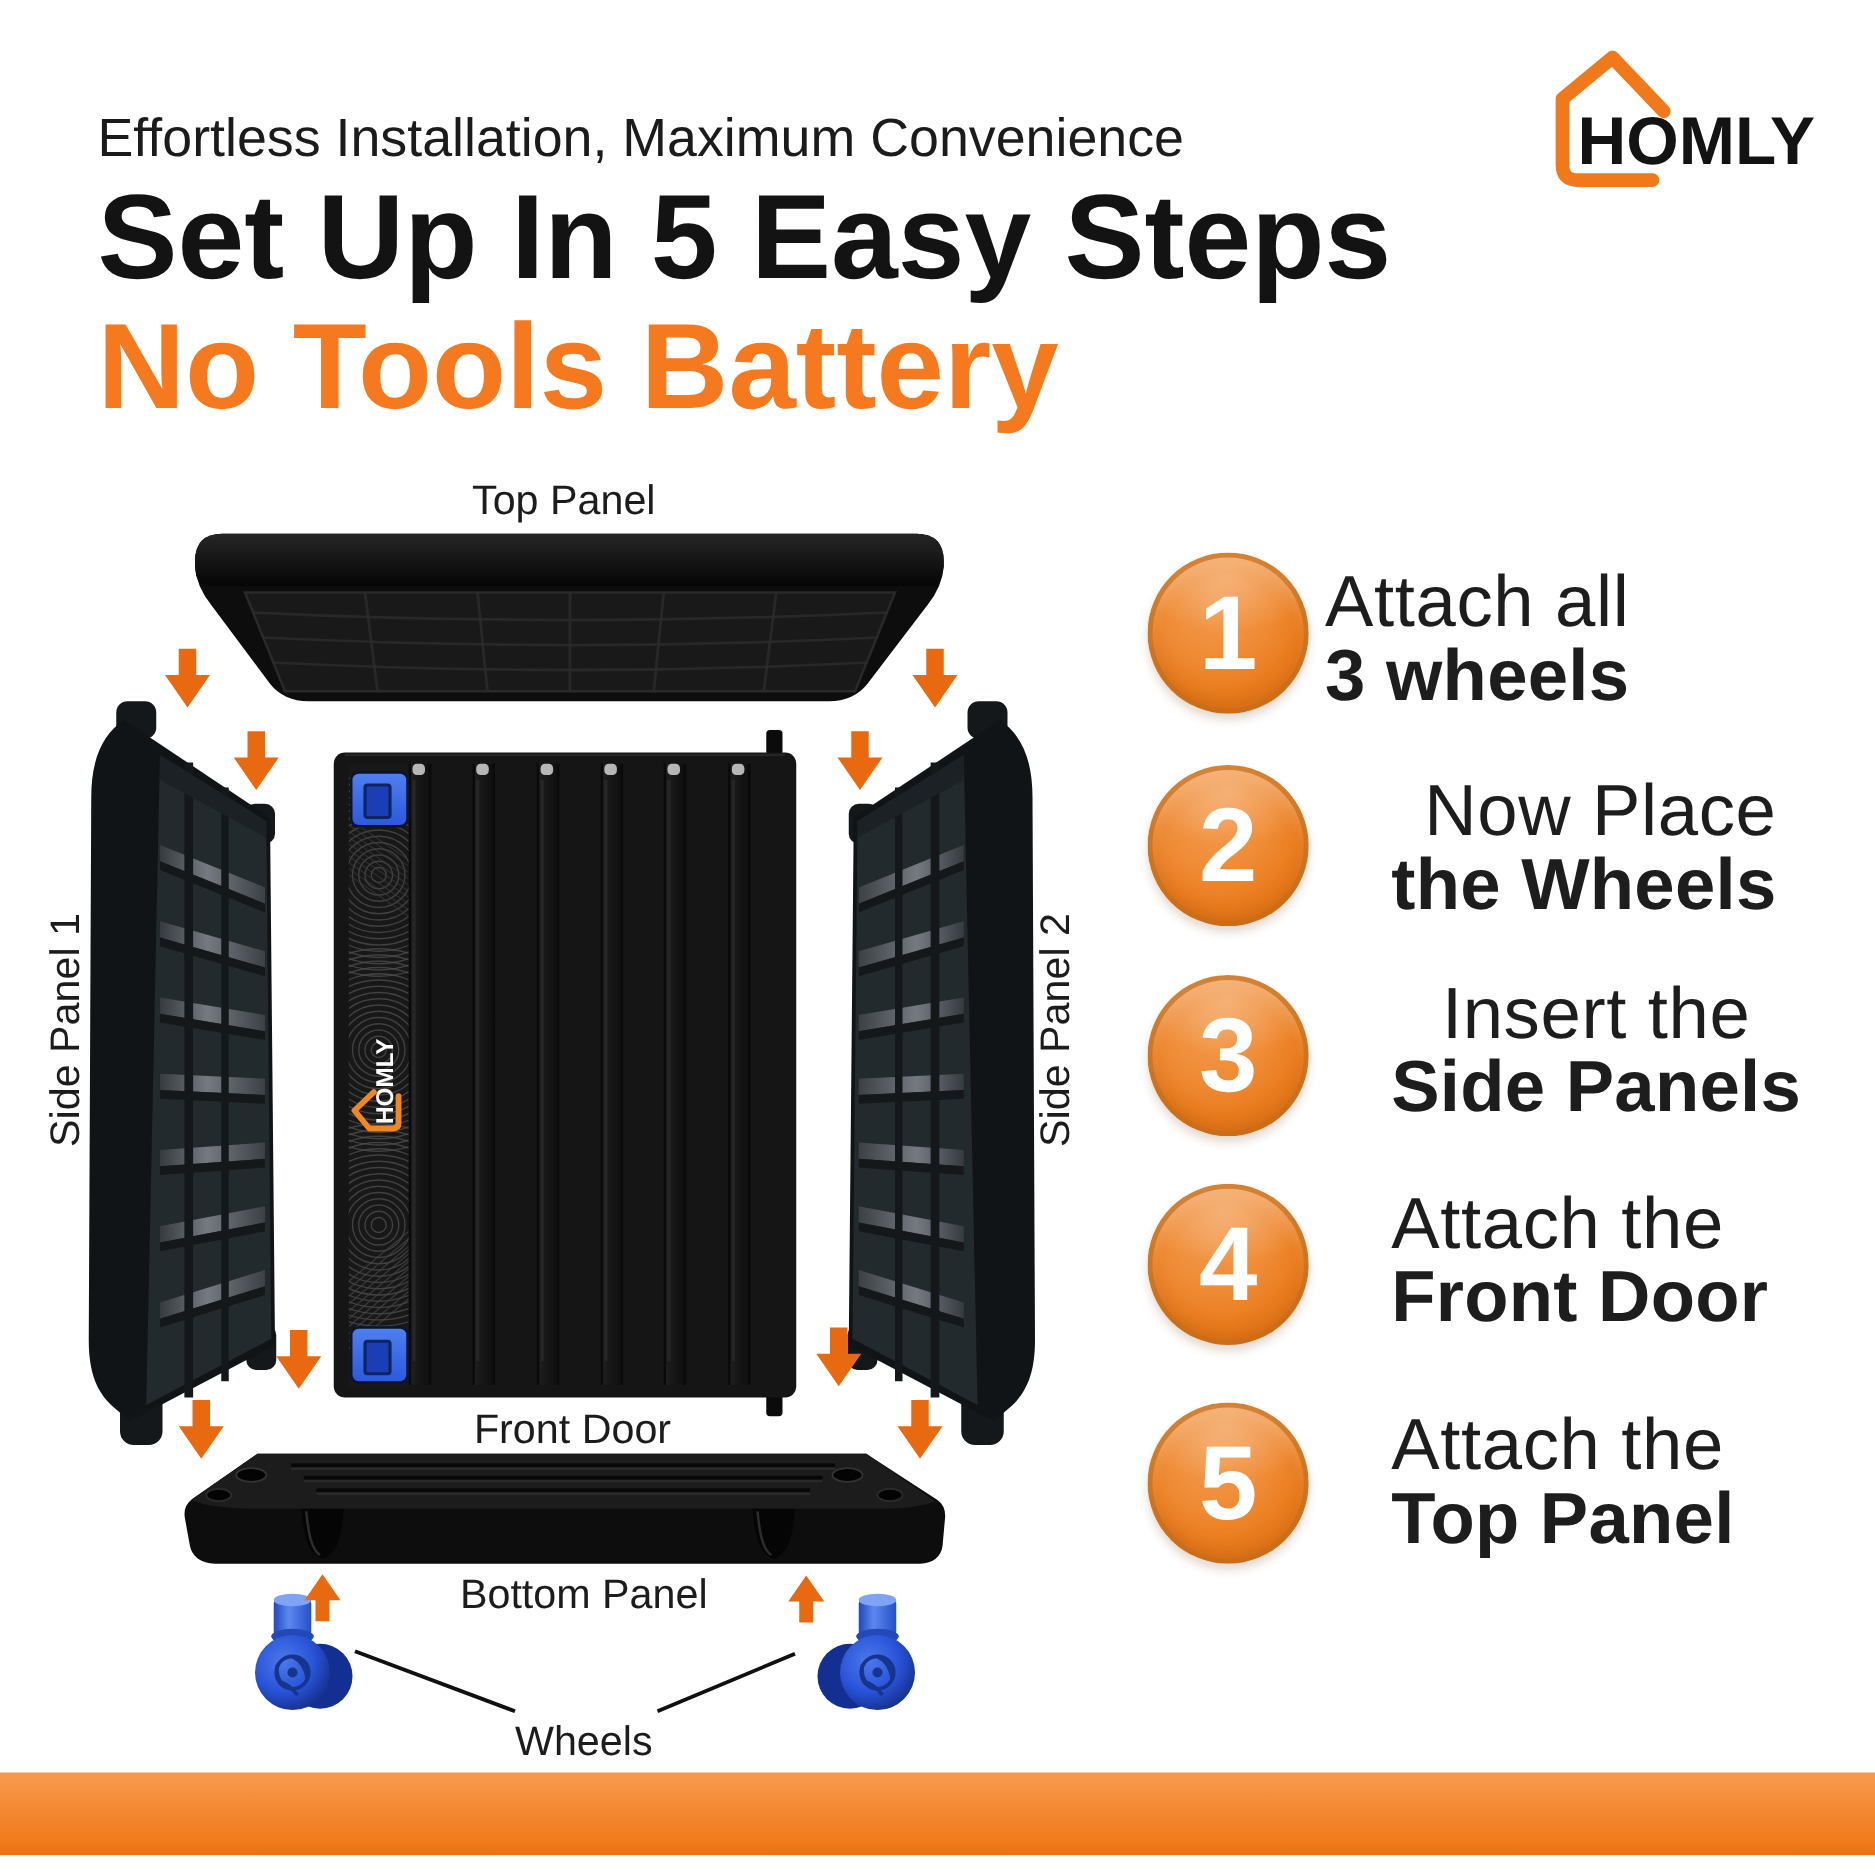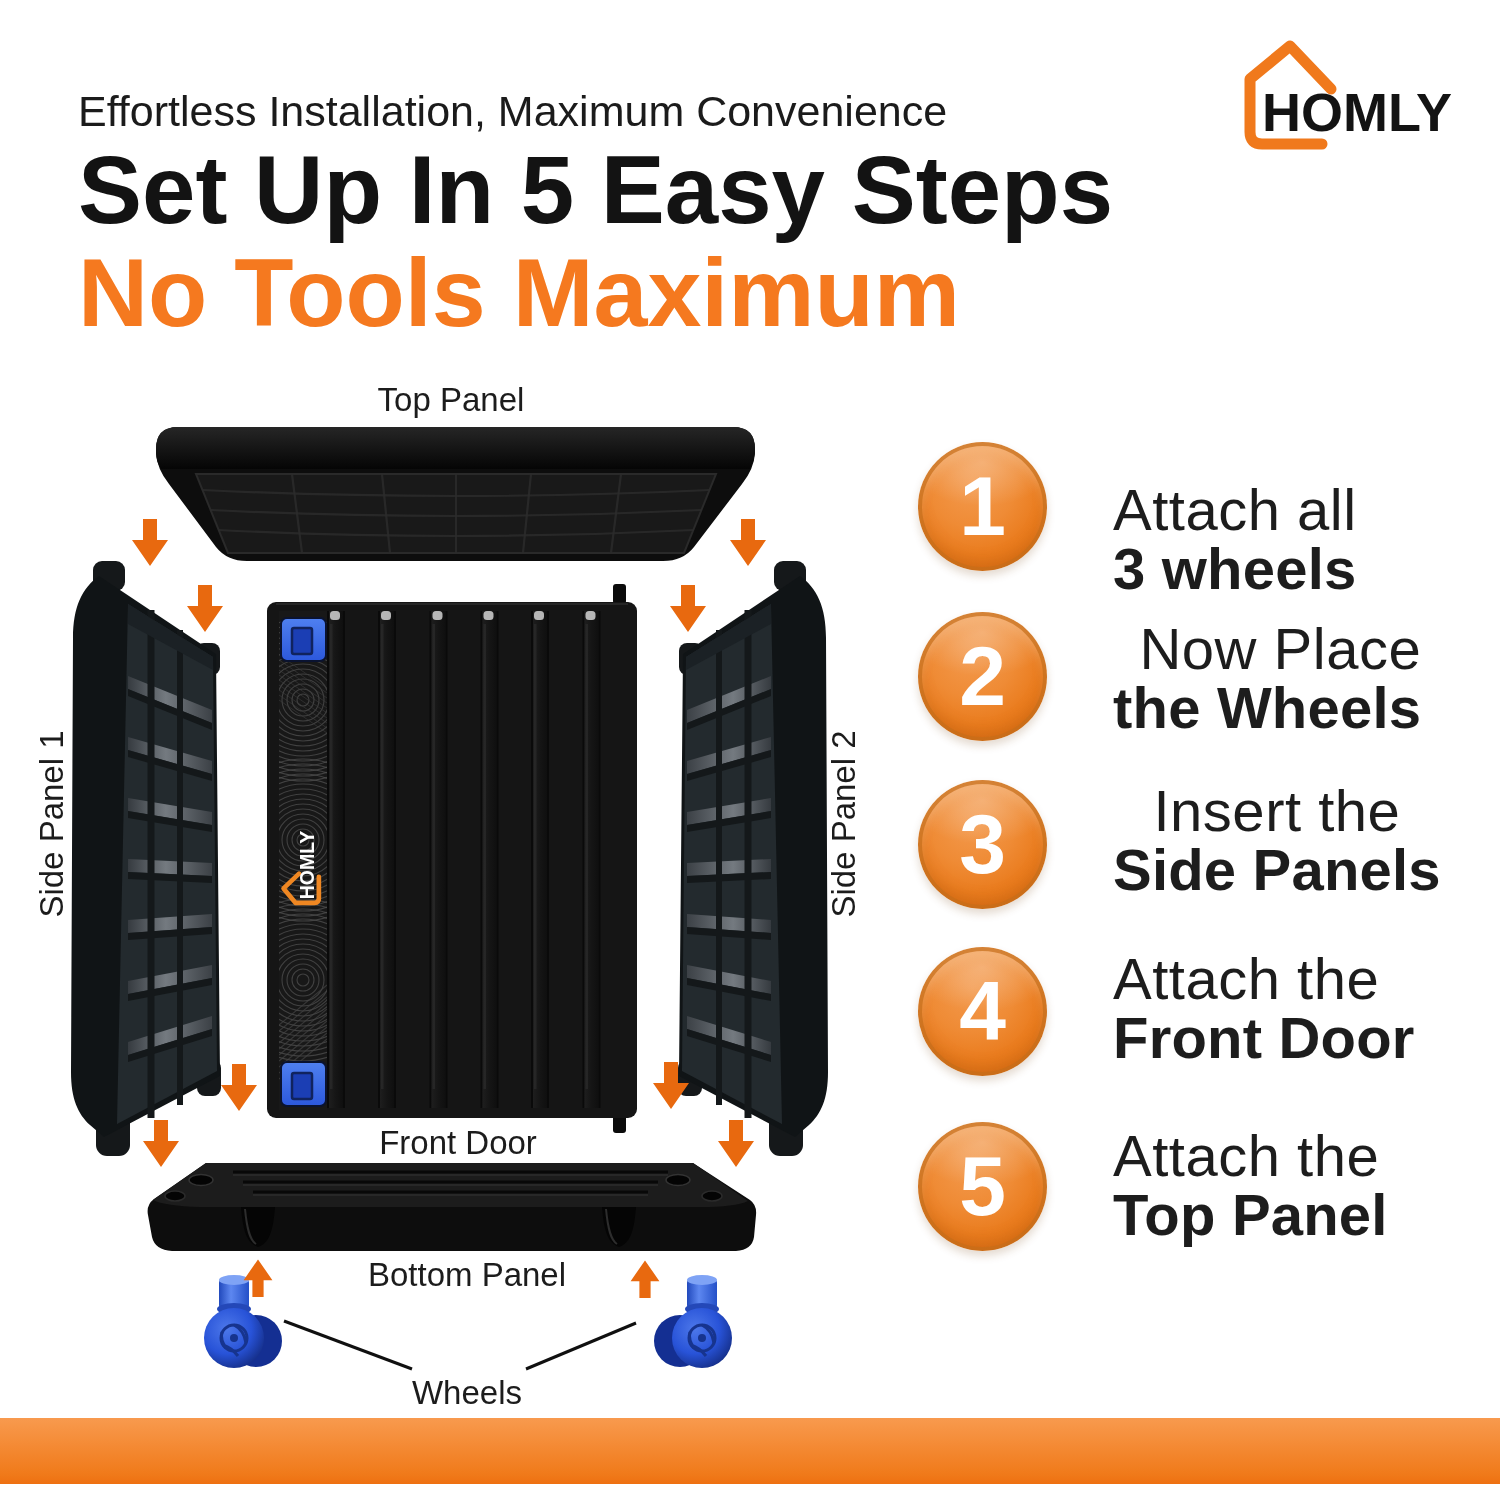--- a/index.html
+++ b/index.html
@@ -17,21 +17,21 @@
     color:#fff;font-weight:bold;font-size:84px;display:flex;align-items:center;justify-content:center;}
   .step-text{font-size:58px;color:#1d1d1d;line-height:59px;white-space:nowrap;letter-spacing:0.5px;}
   .step-text b{font-weight:bold;letter-spacing:0.2px;}
   .bottombar{left:0;top:1418px;width:1500px;height:66px;background:linear-gradient(to bottom,#f89a4e 0%,#f07a1a 85%,#ee7011 100%);}
 </style>
 </head>
 <body>
 <div class="canvas">
   <div class="abs kicker">Effortless Installation, Maximum Convenience</div>
   <div class="abs h1">Set Up In 5 Easy Steps</div>
-  <div class="abs h2">No Tools Maximum</div>
+  <div class="abs h2">No Tools Battery</div>
 
   <svg class="abs" style="left:1230px;top:25px;" width="250" height="140" viewBox="0 0 250 140">
     <path d="M 92 119 L 32 119 Q 20 119 20 107 L 20 54 L 60 21 L 101 64" fill="none" stroke="#f0791c" stroke-width="11" stroke-linecap="round" stroke-linejoin="round"></path>
     <text x="32" y="106" font-family="Liberation Sans, sans-serif" font-weight="bold" font-size="54" fill="#131313">HOMLY</text>
   </svg>
 
   <svg class="abs" style="left:0;top:380px;" width="880" height="1030" viewBox="0 380 880 1030">
 <defs>
 <linearGradient id="gloss" x1="0" y1="0" x2="0" y2="1">
           <stop offset="0" stop-color="#262626"></stop>
@@ -291,21 +291,21 @@
 </svg>
 
   <div class="abs lbl" style="left:451px;top:381px;">Top Panel</div>
   <div class="abs lbl" style="left:458px;top:1124px;">Front Door</div>
   <div class="abs lbl" style="left:467px;top:1256px;">Bottom Panel</div>
   <div class="abs lbl" style="left:467px;top:1374px;">Wheels</div>
   <div class="abs vlbl" style="left:-68px;top:805px;">Side Panel 1</div>
   <div class="abs vlbl" style="left:724px;top:805px;">Side Panel 2</div>
 
   <div class="abs step-circle" style="left:918px;top:442px;">1</div>
-  <div class="abs step-text" style="left:1113px;top:452px;margin-top:28px;">Attach all<br><b>3 wheels</b></div>
+  <div class="abs step-text" style="left:1060px;top:452px;">Attach all<br><b>3 wheels</b></div>
   <div class="abs step-circle" style="left:918px;top:612px;">2</div>
   <div class="abs step-text" style="left:1113px;top:619px;text-align:right;">Now Place<br><b>the Wheels</b></div>
   <div class="abs step-circle" style="left:918px;top:780px;">3</div>
   <div class="abs step-text" style="left:1113px;top:781px;text-align:center;">Insert the<br><b>Side Panels</b></div>
   <div class="abs step-circle" style="left:918px;top:947px;">4</div>
   <div class="abs step-text" style="left:1113px;top:949px;">Attach the<br><b>Front Door</b></div>
   <div class="abs step-circle" style="left:918px;top:1122px;">5</div>
   <div class="abs step-text" style="left:1113px;top:1126px;">Attach the<br><b>Top Panel</b></div>
 
   <div class="abs bottombar"></div>

